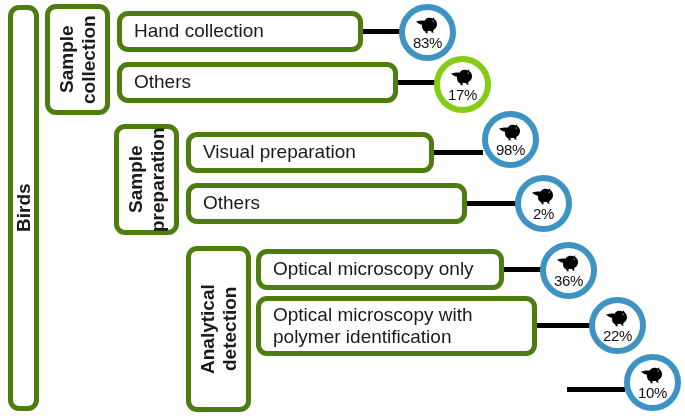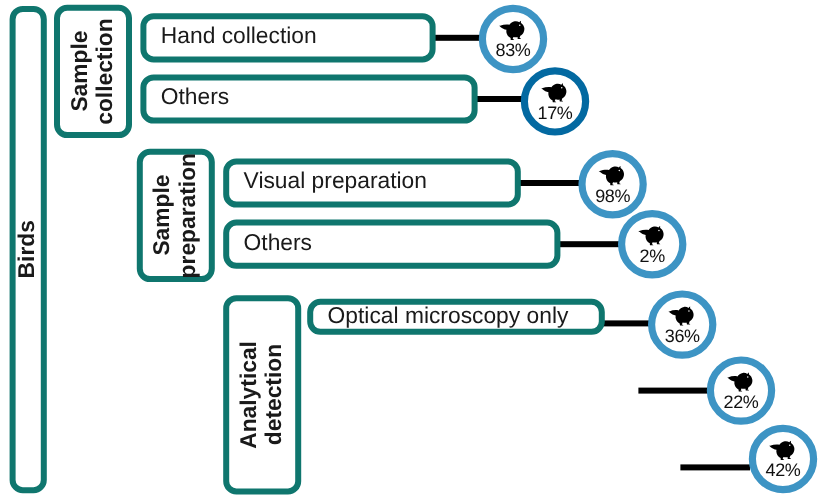--- a/index.html
+++ b/index.html
@@ -15,21 +15,21 @@
     position: relative;
     width: 685px;
     height: 416px;
     background: #ffffff;
     overflow: hidden;
   }
   .node {
     position: absolute;
     box-sizing: border-box;
     background: #ffffff;
-    border: 5px solid #0f766e;
+    border: 5px solid #4d7c0f;
     border-radius: 11px;
     display: flex;
     align-items: center;
     color: #1a1a1a;
     font-weight: 700;
     z-index: 3;
   }
   
   .node-root {
     writing-mode: vertical-rl;
@@ -115,40 +115,40 @@
         <circle cx="36.2" cy="8.2" r="1.25" fill="#ffffff"></circle>
       </svg>
     </span>
     <span class="pct-label">83%</span>
   </div>
 
   <div class="node node-method" style="left:117px; top:62px; width:281px; height:41px;">
     <span>Others</span>
   </div>
   <div class="connector" style="left:393px; top:80px; width:46px;"></div>
-  <div class="pct-circle" style="left:434px; top:56px; width:57px; height:57px; border:6px solid #0369a1;">
+  <div class="pct-circle" style="left:434px; top:56px; width:57px; height:57px; border:6px solid #84cc16;">
     <span class="bird-icon">
       <svg width="26" height="17" viewBox="0 0 52 34" aria-hidden="true">
         <path fill="#000000" d="M3.5 9.0 C8.5 7.0 14.5 6.3 19.0 7.3 C21.0 4.4 24.2 2.2 27.8 1.6 C30.6 1.1 33.4 1.7 35.6 3.2 C36.2 2.0 37.2 1.1 38.4 0.7 C38.0 1.9 38.0 3.1 38.4 4.2 C41.2 6.0 43.2 9.0 43.8 12.4 C44.3 15.2 43.8 18.1 42.4 20.6 C41.2 22.8 39.4 24.6 37.2 25.7 C36.9 27.0 36.5 28.2 35.8 29.3 C36.9 29.5 37.9 30.1 38.6 31.0 L33.0 31.0 C32.6 30.0 32.5 28.9 32.7 27.8 C30.4 28.3 28.0 28.2 25.7 27.6 C25.4 28.8 25.0 29.9 24.3 30.9 C25.4 31.1 26.4 31.7 27.1 32.6 L21.4 32.6 C21.0 31.6 20.9 30.5 21.1 29.4 C18.0 27.8 15.6 25.1 14.5 21.8 C13.8 19.8 13.7 17.7 14.1 15.7 C10.5 15.0 7.0 13.3 4.2 10.8 C3.4 10.1 2.6 9.4 1.8 8.8 Z"></path>
         <circle cx="36.2" cy="8.2" r="1.25" fill="#ffffff"></circle>
       </svg>
     </span>
     <span class="pct-label">17%</span>
   </div>
 
   <div class="node node-stage" style="left:114px; top:124px; width:65px; height:111px;">
     <span>Sample
 preparation</span>
   </div>
 
   <div class="node node-method" style="left:186px; top:132px; width:248px; height:41px;padding-left:12px;">
     <span>Visual preparation</span>
   </div>
   <div class="connector" style="left:429px; top:150px; width:54px;"></div>
-  <div class="pct-circle" style="left:482px; top:125px; width:57px; height:57px; border:6px solid #3d94c4;">
+  <div class="pct-circle" style="left:482px; top:111px; width:57px; height:57px; border:6px solid #3d94c4;">
     <span class="bird-icon">
       <svg width="26" height="17" viewBox="0 0 52 34" aria-hidden="true">
         <path fill="#000000" d="M3.5 9.0 C8.5 7.0 14.5 6.3 19.0 7.3 C21.0 4.4 24.2 2.2 27.8 1.6 C30.6 1.1 33.4 1.7 35.6 3.2 C36.2 2.0 37.2 1.1 38.4 0.7 C38.0 1.9 38.0 3.1 38.4 4.2 C41.2 6.0 43.2 9.0 43.8 12.4 C44.3 15.2 43.8 18.1 42.4 20.6 C41.2 22.8 39.4 24.6 37.2 25.7 C36.9 27.0 36.5 28.2 35.8 29.3 C36.9 29.5 37.9 30.1 38.6 31.0 L33.0 31.0 C32.6 30.0 32.5 28.9 32.7 27.8 C30.4 28.3 28.0 28.2 25.7 27.6 C25.4 28.8 25.0 29.9 24.3 30.9 C25.4 31.1 26.4 31.7 27.1 32.6 L21.4 32.6 C21.0 31.6 20.9 30.5 21.1 29.4 C18.0 27.8 15.6 25.1 14.5 21.8 C13.8 19.8 13.7 17.7 14.1 15.7 C10.5 15.0 7.0 13.3 4.2 10.8 C3.4 10.1 2.6 9.4 1.8 8.8 Z"></path>
         <circle cx="36.2" cy="8.2" r="1.25" fill="#ffffff"></circle>
       </svg>
     </span>
     <span class="pct-label">98%</span>
   </div>
 
   <div class="node node-method" style="left:186px; top:183px; width:281px; height:41px;">
@@ -163,49 +163,53 @@
       </svg>
     </span>
     <span class="pct-label">2%</span>
   </div>
 
   <div class="node node-stage" style="left:186px; top:246px; width:65px; height:166px;">
     <span>Analytical
 detection</span>
   </div>
 
-  <div class="node node-method" style="left:256px; top:249px; width:248px; height:30px;">
+  <div class="node node-method" style="left:256px; top:249px; width:248px; height:41px;">
     <span>Optical microscopy only</span>
   </div>
   <div class="connector" style="left:499px; top:267px; width:58px;"></div>
   <div class="pct-circle" style="left:540px; top:242px; width:57px; height:57px; border:6px solid #3d94c4;">
     <span class="bird-icon">
       <svg width="26" height="17" viewBox="0 0 52 34" aria-hidden="true">
         <path fill="#000000" d="M3.5 9.0 C8.5 7.0 14.5 6.3 19.0 7.3 C21.0 4.4 24.2 2.2 27.8 1.6 C30.6 1.1 33.4 1.7 35.6 3.2 C36.2 2.0 37.2 1.1 38.4 0.7 C38.0 1.9 38.0 3.1 38.4 4.2 C41.2 6.0 43.2 9.0 43.8 12.4 C44.3 15.2 43.8 18.1 42.4 20.6 C41.2 22.8 39.4 24.6 37.2 25.7 C36.9 27.0 36.5 28.2 35.8 29.3 C36.9 29.5 37.9 30.1 38.6 31.0 L33.0 31.0 C32.6 30.0 32.5 28.9 32.7 27.8 C30.4 28.3 28.0 28.2 25.7 27.6 C25.4 28.8 25.0 29.9 24.3 30.9 C25.4 31.1 26.4 31.7 27.1 32.6 L21.4 32.6 C21.0 31.6 20.9 30.5 21.1 29.4 C18.0 27.8 15.6 25.1 14.5 21.8 C13.8 19.8 13.7 17.7 14.1 15.7 C10.5 15.0 7.0 13.3 4.2 10.8 C3.4 10.1 2.6 9.4 1.8 8.8 Z"></path>
         <circle cx="36.2" cy="8.2" r="1.25" fill="#ffffff"></circle>
       </svg>
     </span>
     <span class="pct-label">36%</span>
   </div>
 
+  <div class="node node-method" style="left:256px; top:296px; width:281px; height:60px;">
+    <span>Optical microscopy with
+polymer identification</span>
+  </div>
   <div class="connector" style="left:532px; top:323px; width:58px;"></div>
   <div class="pct-circle" style="left:589px; top:297px; width:57px; height:57px; border:6px solid #3d94c4;align-items:center;">
     <span class="bird-icon">
       <svg width="26" height="17" viewBox="0 0 52 34" aria-hidden="true">
         <path fill="#000000" d="M3.5 9.0 C8.5 7.0 14.5 6.3 19.0 7.3 C21.0 4.4 24.2 2.2 27.8 1.6 C30.6 1.1 33.4 1.7 35.6 3.2 C36.2 2.0 37.2 1.1 38.4 0.7 C38.0 1.9 38.0 3.1 38.4 4.2 C41.2 6.0 43.2 9.0 43.8 12.4 C44.3 15.2 43.8 18.1 42.4 20.6 C41.2 22.8 39.4 24.6 37.2 25.7 C36.9 27.0 36.5 28.2 35.8 29.3 C36.9 29.5 37.9 30.1 38.6 31.0 L33.0 31.0 C32.6 30.0 32.5 28.9 32.7 27.8 C30.4 28.3 28.0 28.2 25.7 27.6 C25.4 28.8 25.0 29.9 24.3 30.9 C25.4 31.1 26.4 31.7 27.1 32.6 L21.4 32.6 C21.0 31.6 20.9 30.5 21.1 29.4 C18.0 27.8 15.6 25.1 14.5 21.8 C13.8 19.8 13.7 17.7 14.1 15.7 C10.5 15.0 7.0 13.3 4.2 10.8 C3.4 10.1 2.6 9.4 1.8 8.8 Z"></path>
         <circle cx="36.2" cy="8.2" r="1.25" fill="#ffffff"></circle>
       </svg>
     </span>
     <span class="pct-label">22%</span>
   </div>
 
   <div class="connector" style="left:567px; top:387px; width:58px;"></div>
   <div class="pct-circle" style="left:624px; top:354px; width:57px; height:57px; border:6px solid #3d94c4;">
     <span class="bird-icon">
       <svg width="26" height="17" viewBox="0 0 52 34" aria-hidden="true">
         <path fill="#000000" d="M3.5 9.0 C8.5 7.0 14.5 6.3 19.0 7.3 C21.0 4.4 24.2 2.2 27.8 1.6 C30.6 1.1 33.4 1.7 35.6 3.2 C36.2 2.0 37.2 1.1 38.4 0.7 C38.0 1.9 38.0 3.1 38.4 4.2 C41.2 6.0 43.2 9.0 43.8 12.4 C44.3 15.2 43.8 18.1 42.4 20.6 C41.2 22.8 39.4 24.6 37.2 25.7 C36.9 27.0 36.5 28.2 35.8 29.3 C36.9 29.5 37.9 30.1 38.6 31.0 L33.0 31.0 C32.6 30.0 32.5 28.9 32.7 27.8 C30.4 28.3 28.0 28.2 25.7 27.6 C25.4 28.8 25.0 29.9 24.3 30.9 C25.4 31.1 26.4 31.7 27.1 32.6 L21.4 32.6 C21.0 31.6 20.9 30.5 21.1 29.4 C18.0 27.8 15.6 25.1 14.5 21.8 C13.8 19.8 13.7 17.7 14.1 15.7 C10.5 15.0 7.0 13.3 4.2 10.8 C3.4 10.1 2.6 9.4 1.8 8.8 Z"></path>
         <circle cx="36.2" cy="8.2" r="1.25" fill="#ffffff"></circle>
       </svg>
     </span>
-    <span class="pct-label">42%</span>
+    <span class="pct-label">10%</span>
   </div>
 
 </div>
 
 </body></html>

